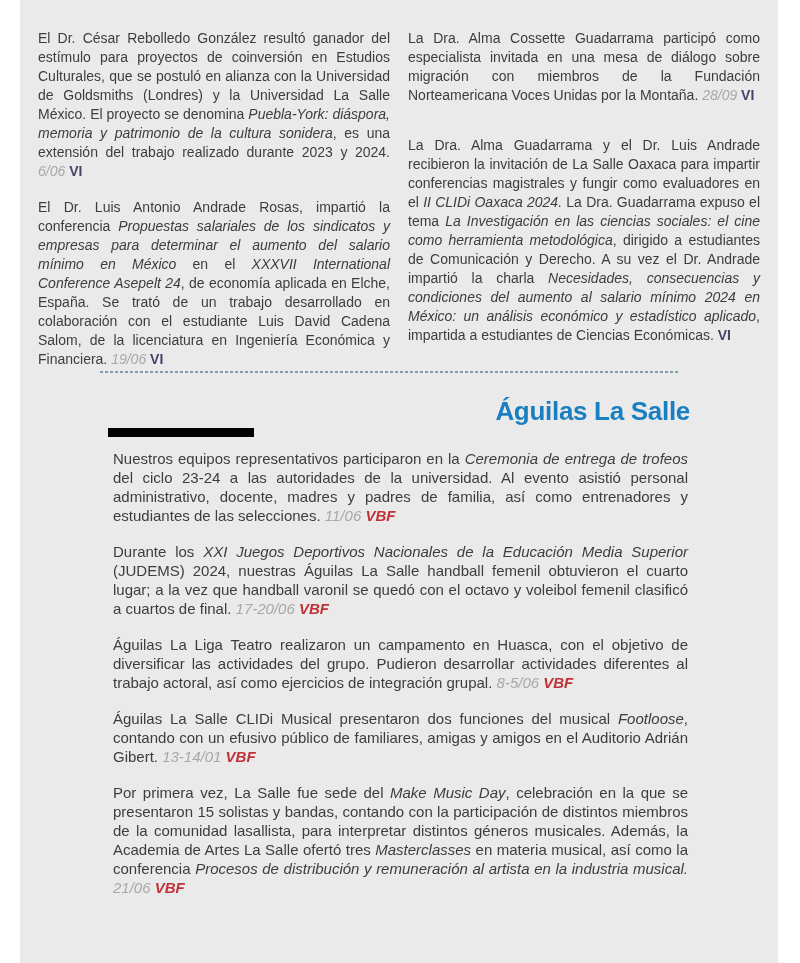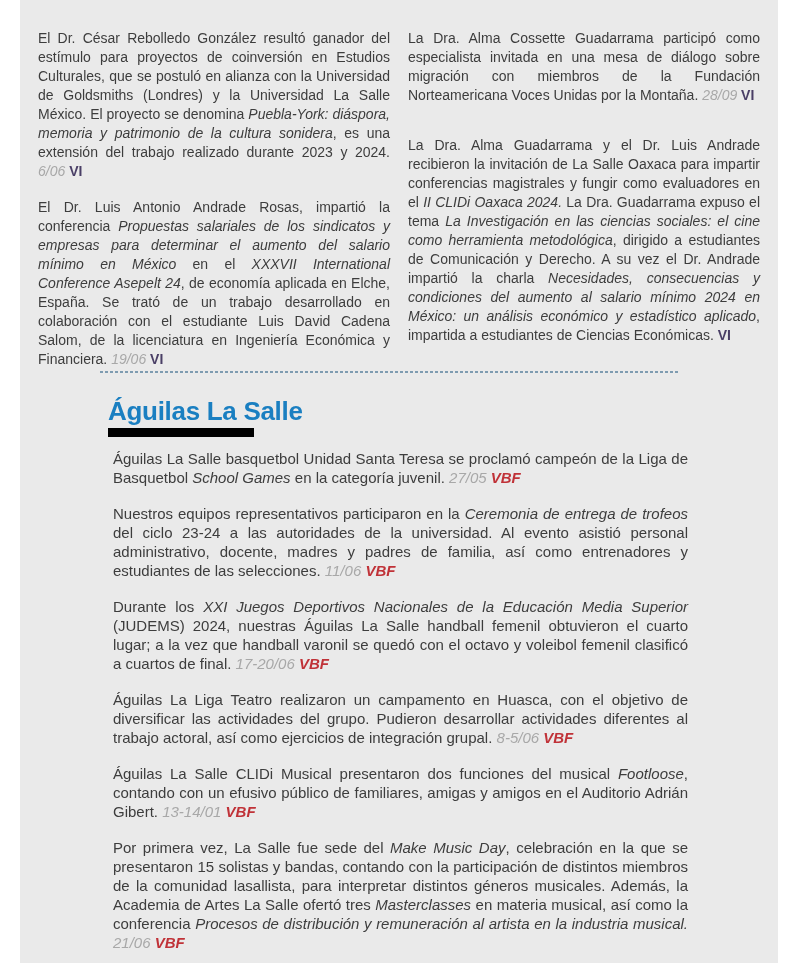--- a/index.html
+++ b/index.html
@@ -44,20 +44,21 @@
     position:absolute;
     left:88px; top:396px;
     width:582px;
   }
   .section-title {
     font-size:26px;
     font-weight:bold;
     letter-spacing:-0.3px;
     color:var(--heading, #1a7fc1);
     line-height:30px;
+    text-align:right;
   }
   .title-bar {
     width:146px; height:9px;
     margin-top:2px;
     background:var(--heading-bar, #000000);
   }
   .section-body {
     margin-top:12px;
     margin-left:5px;
     width:575px;
@@ -88,21 +89,20 @@
       <p class="para"><span class="run-normal">La Dra. Alma Cossette Guadarrama participó como especialista invitada en una mesa de diálogo sobre migración con miembros de la Fundación Norteamericana Voces Unidas por la Montaña. </span><span class="run-date">28/09 </span><span class="run-tag-vi">VI</span></p>
       <p class="para"><span class="run-normal">La Dra. Alma Guadarrama y el Dr. Luis Andrade recibieron la invitación de La Salle Oaxaca para impartir conferencias magistrales y fungir como evaluadores en el </span><span class="run-italic">II CLIDi Oaxaca 2024.</span><span class="run-normal"> La Dra. Guadarrama expuso el tema </span><span class="run-italic">La Investigación en las ciencias sociales: el cine como herramienta metodológica</span><span class="run-normal">, dirigido a estudiantes de Comunicación y Derecho. A su vez el Dr. Andrade impartió la charla </span><span class="run-italic">Necesidades, consecuencias y condiciones del aumento al salario mínimo 2024 en México: un análisis económico y estadístico aplicado</span><span class="run-normal">, impartida a estudiantes de Ciencias Económicas. </span><span class="run-tag-vi">VI</span></p>
     </div>
 
   <div class="divider"></div>
 
   <div class="section">
     <h2 class="section-title">Águilas La Salle</h2>
     <div class="title-bar"></div>
     <div class="section-body">
-        <p class="para"><span class="run-normal">Águilas La Salle basquetbol Unidad Santa Teresa se proclamó campeón de la Liga de Basquetbol </span><span class="run-italic">School Games</span><span class="run-normal"> en la categoría juvenil. </span><span class="run-date">27/05 </span><span class="run-tag-vbf">VBF</span></p>
         <p class="para"><span class="run-normal">Nuestros equipos representativos participaron en la </span><span class="run-italic">Ceremonia de entrega de trofeos</span><span class="run-normal"> del ciclo 23-24 a las autoridades de la universidad. Al evento asistió personal administrativo, docente, madres y padres de familia, así como entrenadores y estudiantes de las selecciones. </span><span class="run-date">11/06 </span><span class="run-tag-vbf">VBF</span></p>
         <p class="para"><span class="run-normal">Durante los </span><span class="run-italic">XXI Juegos Deportivos Nacionales de la Educación Media Superior</span><span class="run-normal"> (JUDEMS) 2024, nuestras Águilas La Salle handball femenil obtuvieron el cuarto lugar; a la vez que handball varonil se quedó con el octavo y voleibol femenil clasificó a cuartos de final. </span><span class="run-date">17-20/06 </span><span class="run-tag-vbf">VBF</span></p>
         <p class="para"><span class="run-normal">Águilas La Liga Teatro realizaron un campamento en Huasca, con el objetivo de diversificar las actividades del grupo. Pudieron desarrollar actividades diferentes al trabajo actoral, así como ejercicios de integración grupal. </span><span class="run-date">8-5/06 </span><span class="run-tag-vbf">VBF</span></p>
         <p class="para"><span class="run-normal">Águilas La Salle CLIDi Musical presentaron dos funciones del musical </span><span class="run-italic">Footloose</span><span class="run-normal">, contando con un efusivo público de familiares, amigas y amigos en el Auditorio Adrián Gibert. </span><span class="run-date">13-14/01 </span><span class="run-tag-vbf">VBF</span></p>
         <p class="para"><span class="run-normal">Por primera vez, La Salle fue sede del </span><span class="run-italic">Make Music Day</span><span class="run-normal">, celebración en la que se presentaron 15 solistas y bandas, contando con la participación de distintos miembros de la comunidad lasallista, para interpretar distintos géneros musicales. Además, la Academia de Artes La Salle ofertó tres </span><span class="run-italic">Masterclasses</span><span class="run-normal"> en materia musical, así como la conferencia </span><span class="run-italic">Procesos de distribución y remuneración al artista en la industria musical.</span><span class="run-normal"> </span><span class="run-date">21/06 </span><span class="run-tag-vbf">VBF</span></p>
       </div>
   </div>
 
 </div>
 

